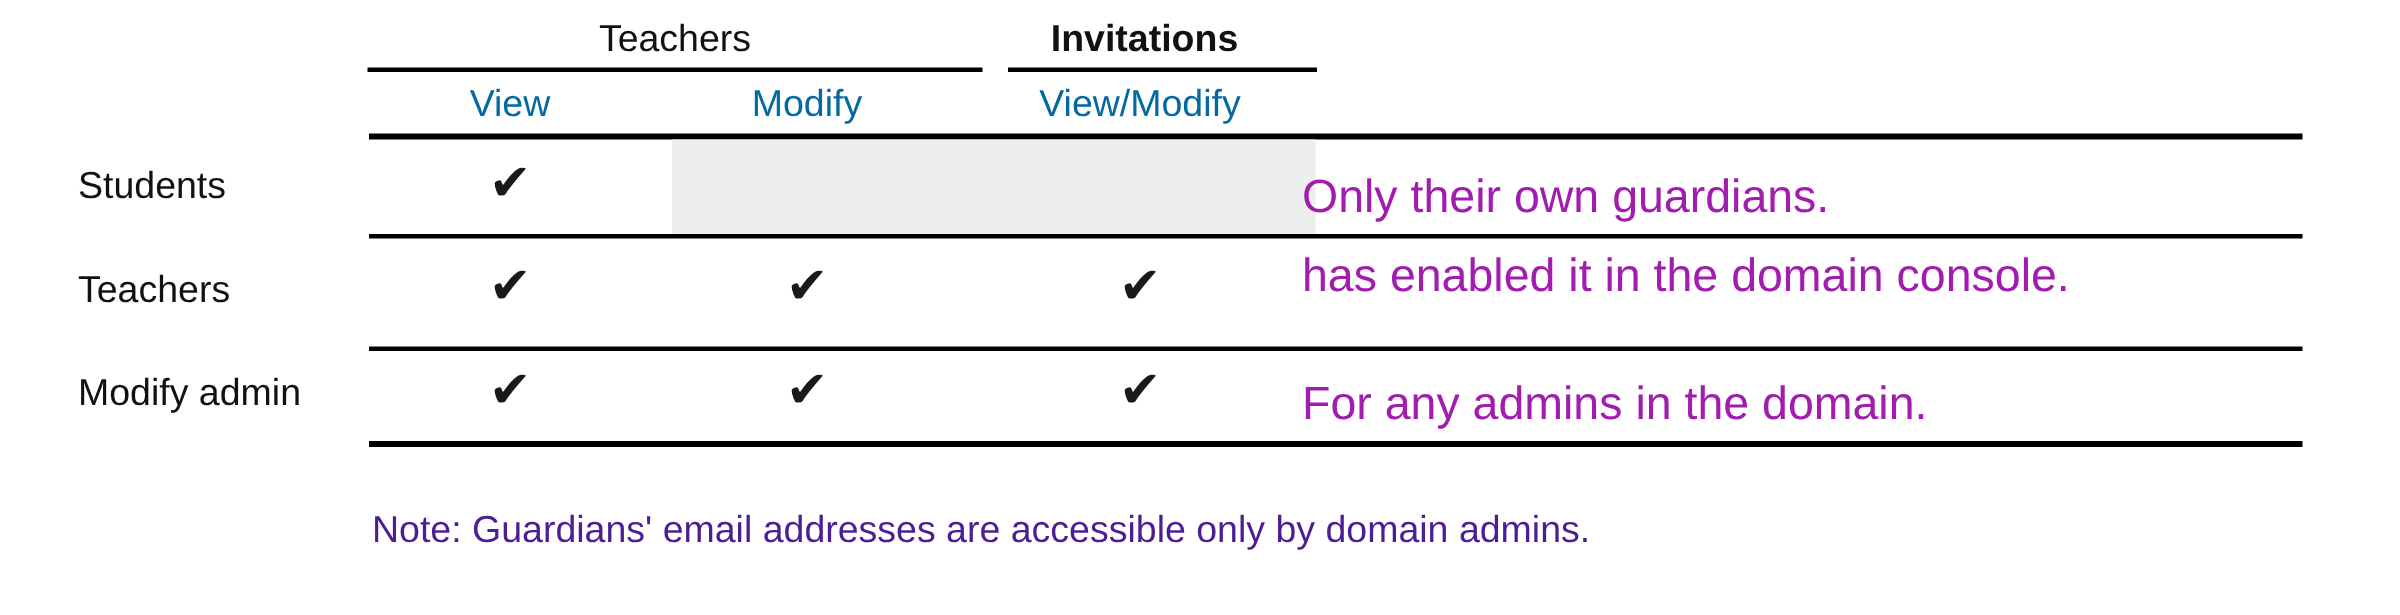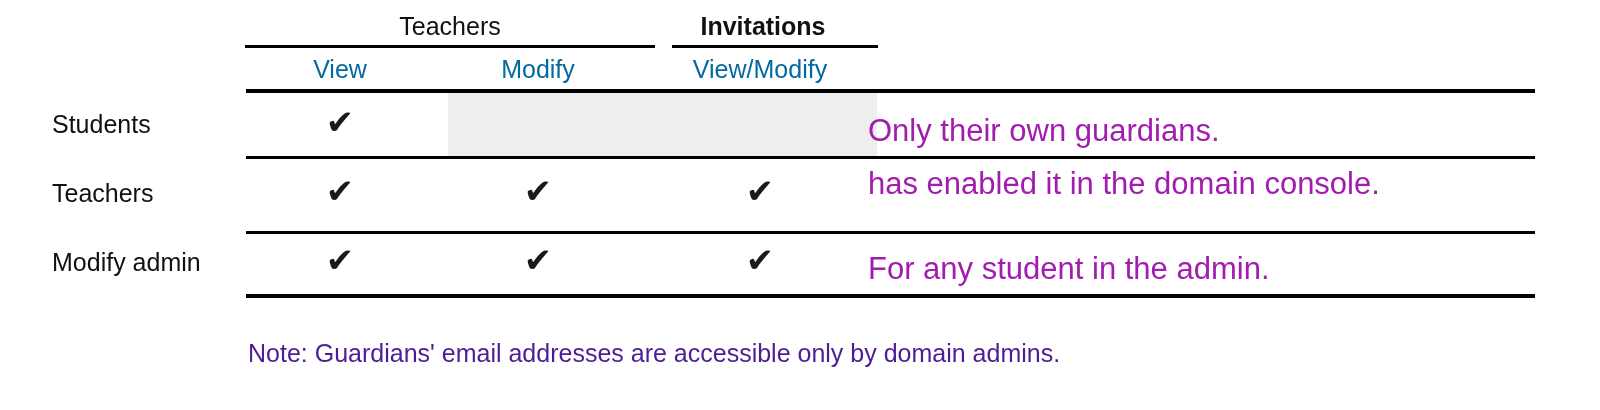--- a/index.html
+++ b/index.html
@@ -176,20 +176,20 @@
 
   <div class="rule table-rule" id="rule-row-2"></div>
 
   <div class="row-label" id="label-domain-admin">Modify admin</div>
 
   <div class="check col-view row-domain-admin">✔</div>
   <div class="check col-modify row-domain-admin">✔</div>
   <div class="check col-viewmodify row-domain-admin">✔</div>
 
   <div class="desc" id="desc-domain-admin">
-    <span class="desc-line">For any student in the admin.</span>
+    <span class="desc-line">For any admins in the domain.</span>
   </div>
 
   <div class="rule table-rule" id="rule-table-bottom"></div>
 
   <div id="footnote">Note: Guardians' email addresses are accessible only by domain admins.</div>
 
 </div>
 
 </body></html>

